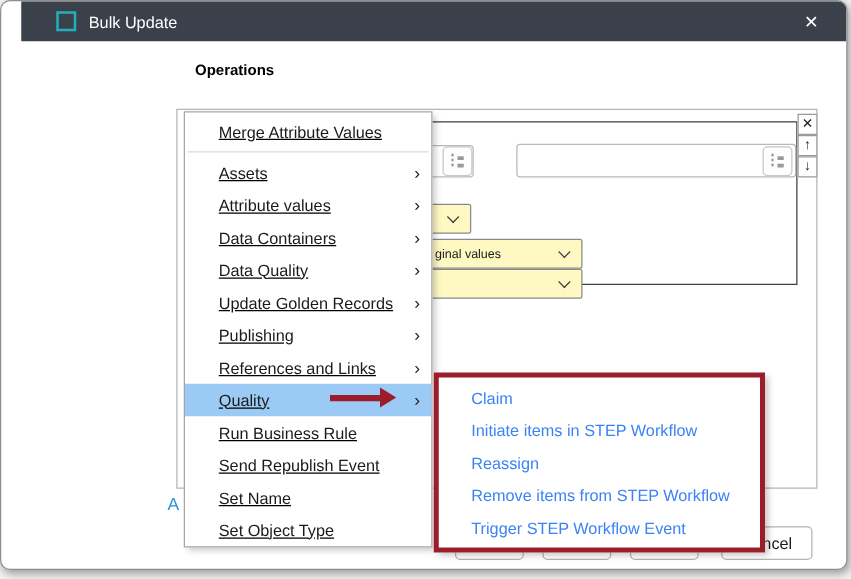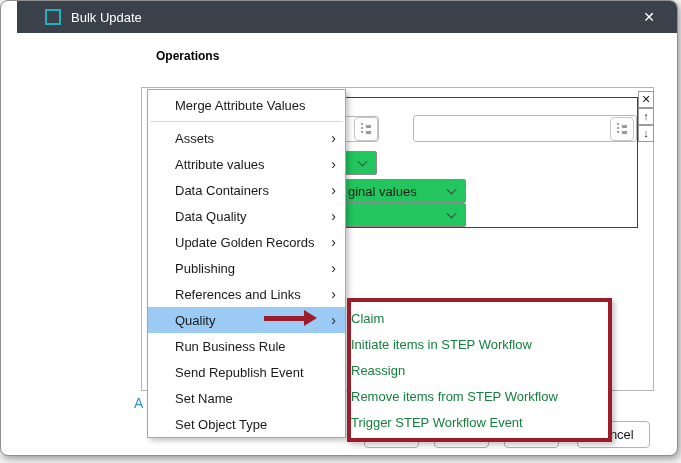--- a/index.html
+++ b/index.html
@@ -54,41 +54,41 @@
   }
   .field {
     position:absolute; background:#ffffff; border:1px solid #b9b9b9; border-radius:3px;
   }
   .tree-btn {
     position:absolute; width:24px; height:24px; background:#fdfdfd;
     border:1px solid #c6c6c6; border-radius:4px;
     display:flex; align-items:center; justify-content:center;
   }
   .combo {
-    position:absolute; background:#22c55e; border:1px solid #8a8a8a; border-radius:2px;
-    font-size:13px; color:#1a1a1a; display:flex; align-items:center; overflow:hidden;
+    position:absolute; background:#fef9c3; border:1px solid #8a8a8a; border-radius:2px;
+    font-size:10px; color:#1a1a1a; display:flex; align-items:center; overflow:hidden;margin-top:12px;
   }
   .combo .chev, .chev-only {
     position:absolute; right:10px; top:50%; width:7px; height:7px;
     border-right:1.6px solid #404040; border-bottom:1.6px solid #404040;
     transform:translateY(-70%) rotate(45deg);
   }
   #into-label { position:absolute; left:382px; top:120px; font-size:13.5px; color:#1a1a1a;margin-left:48px; }
   #add-fragment { position:absolute; left:133px; top:394px; font-size:14px; color:#2795d0; }
   
   .wiz-btn {
     position:absolute; top:420px; height:27px; background:#ffffff;
     border:1px solid #b3b3b3; border-radius:4px; font-size:13px; color:#1a1a1a;
     display:flex; align-items:center; justify-content:center; z-index:2;
   }
   
   #menu {
     position:absolute; left:146px; top:88px; width:199px; height:349px;
     background:#ffffff; border:1px solid #a6a6a6;
-    box-shadow:3px 3px 5px rgba(0,0,0,.22); z-index:10; padding:2px 0;
+    box-shadow:3px 3px 5px rgba(0,0,0,.22); z-index:10; padding:2px 0;text-decoration:underline;
   }
   .menu-item {
     height:26px; display:flex; align-items:center; padding-left:27px;
     font-size:13px; color:#1a1a1a; position:relative; white-space:nowrap;
   }
   .menu-item.hl { background:#9bcbf5; }
   .menu-item .sub-arrow {
     position:absolute; right:9px; font-size:14px; color:#222; font-weight:400;
   }
   .menu-sep { height:1px; background:#d9d9d9; margin:3px 2px; }
@@ -101,22 +101,22 @@
     position:absolute; left:303px; top:309px; width:0; height:0; z-index:12;
     border-left:13px solid #9b1c2b; border-top:8px solid transparent; border-bottom:8px solid transparent;
   }
   
   #submenu-red {
     position:absolute; left:346px; top:297px; width:265px; height:144px;
     border:4px solid #9b1c2b; background:#ffffff; z-index:11;
     box-shadow:3px 3px 5px rgba(0,0,0,.22); padding:3px 0;
   }
   .submenu-item {
-    height:26px; display:flex; align-items:center; 
-    font-size:13px; color:#15803d; white-space:nowrap;
+    height:26px; display:flex; align-items:center; padding-left:26px;
+    font-size:13px; color:#3b82f6; white-space:nowrap;
   }
 </style>
 </head>
 <body>
 
 <div id="dialog">
 
   <div id="titlebar">
     <div id="title-icon"></div>
     <div id="title-text">Bulk Update</div>

